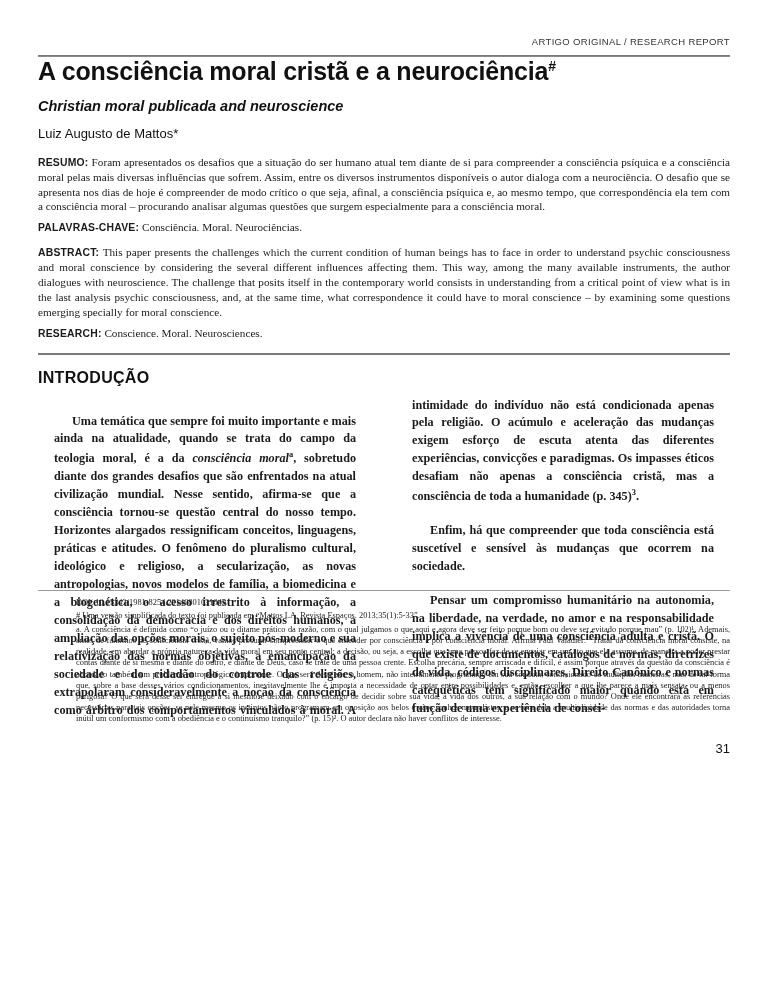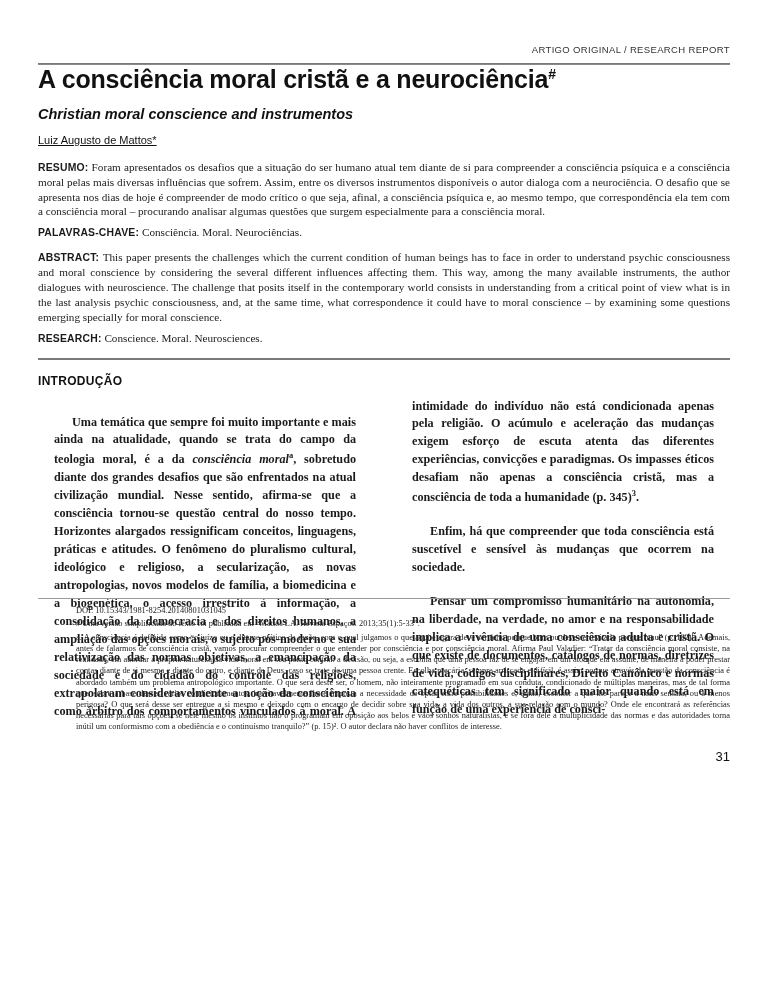--- a/index.html
+++ b/index.html
@@ -10,21 +10,21 @@
   body {
     width: 768px;
     height: 994px;
     font-family: "Liberation Serif", serif;
     color: #1a1a1a;
     position: relative;
     overflow: hidden;
   }
   .page {
     position: absolute;
-    left: 0; top: 8px;
+    left: 0; top: 0;
     width: 768px;
     height: 778px;
     box-sizing: border-box;
     padding: 30px 38px 20px 38px;
   }
 
   
   .running-head {
     text-align: right;
     font-family: "Liberation Sans", sans-serif;
@@ -76,24 +76,23 @@
   .art-subtitle {
     font-family: "Liberation Sans", sans-serif;
     font-weight: bold;
     font-style: italic;
     font-size: 14.5px;
     color: #111;
     margin: 0 0 12px 0;
   }
   .authors {
     font-family: "Liberation Sans", sans-serif;
-    font-size: 11px;
+    font-size: 13px;
     color: #111;
     margin: 0 0 14px 0;
-    text-decoration: underline;
   }
 
   
   .abs-wrap {
     margin-top: 6px;
     font-size: 11.2px;
     line-height: 1.33;
     text-align: justify;
   }
   .abs-wrap p {
@@ -111,21 +110,21 @@
   .divider-strong {
     border: 0;
     border-top: 2px solid #7a7a7a;
     margin: 12px 0 14px 0;
   }
 
   
   .section-head {
     font-family: "Liberation Sans", sans-serif;
     font-weight: bold;
-    font-size: 12px;
+    font-size: 16px;
     letter-spacing: 0.3px;
     margin: 0 0 10px 0;
     color: #111;
   }
   .cols {
     column-count: 2;
     column-gap: 24px;
     font-size: 12.2px;
     line-height: 1.47;
     text-align: justify;
@@ -183,21 +182,21 @@
 
 <div class="page">
 
   <div class="running-head">ARTIGO ORIGINAL / RESEARCH REPORT</div>
   <hr class="rule">
 
   <hr class="rule rule-thin">
 
   <div class="title-block">
     <h1 class="art-title"><span>A consciência moral cristã e a neurociência</span><sup>#</sup></h1>
-    <div class="art-subtitle">Christian moral conscience and instrumentos</div>
+    <div class="art-subtitle">Christian moral publicada and neuroscience</div>
     <div class="authors">Luiz Augusto de Mattos*</div>
   </div>
 
   <div class="abs-wrap">
     <p><span class="lbl">RESUMO:</span><span> Foram apresentados os desafios que a situação do ser humano atual tem diante de si para compreender a consciência psíquica e a consciência moral pelas mais diversas influências que sofrem. Assim, entre os diversos instrumentos disponíveis o autor dialoga com a neurociência. O desafio que se apresenta nos dias de hoje é compreender de modo crítico o que seja, afinal, a consciência psíquica e, ao mesmo tempo, que correspondência ela tem com a consciência moral – procurando analisar algumas questões que surgem especialmente para a consciência moral.</span></p>
     <p class="kw"><span class="lbl">PALAVRAS-CHAVE:</span><span> Consciência. Moral. Neurociências.</span></p>
     <p><span class="lbl">ABSTRACT:</span><span> This paper presents the challenges which the current condition of human beings has to face in order to understand psychic consciousness and moral conscience by considering the several different influences affecting them. This way, among the many available instruments, the author dialogues with neuroscience. The challenge that posits itself in the contemporary world consists in understanding from a critical point of view what is in the last analysis psychic consciousness, and, at the same time, what correspondence it could have to moral conscience – by examining some questions emerging specially for moral conscience.</span></p>
     <p><span class="lbl">RESEARCH:</span><span> Conscience. Moral. Neurosciences.</span></p>
   </div>
 

